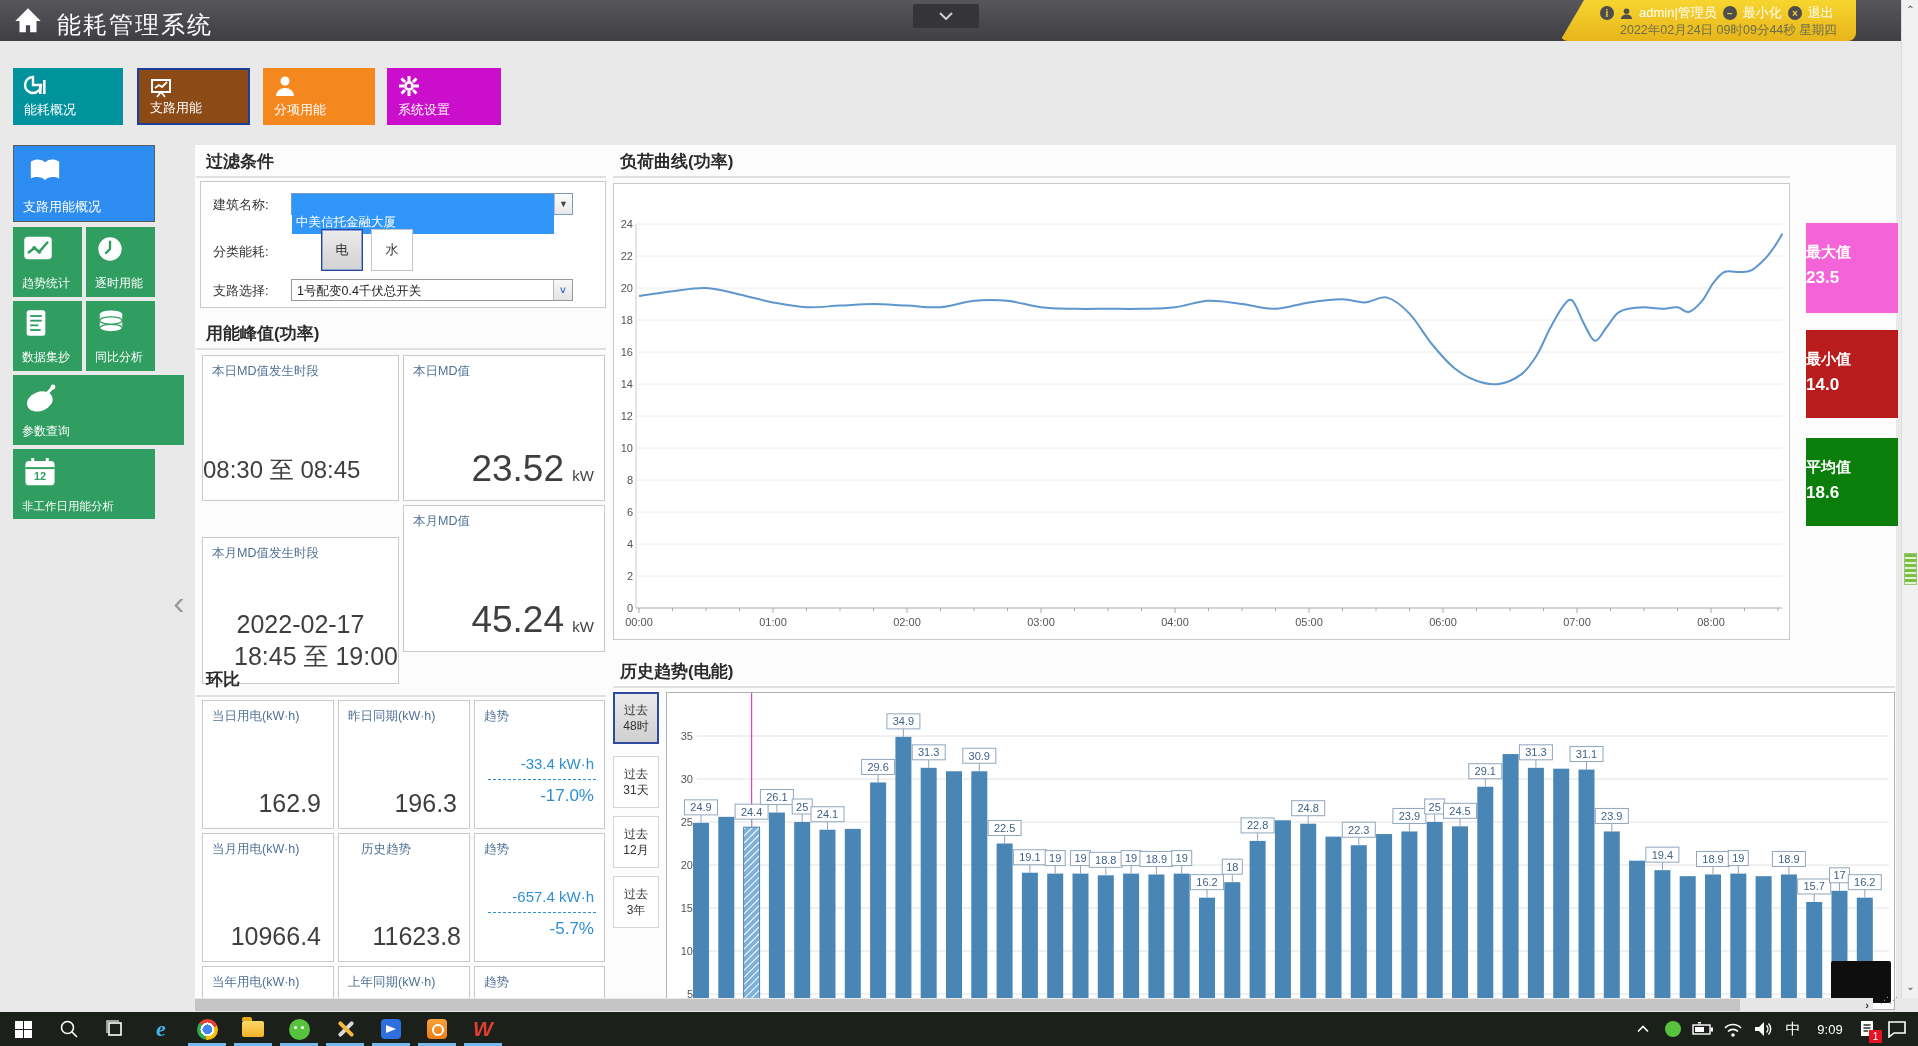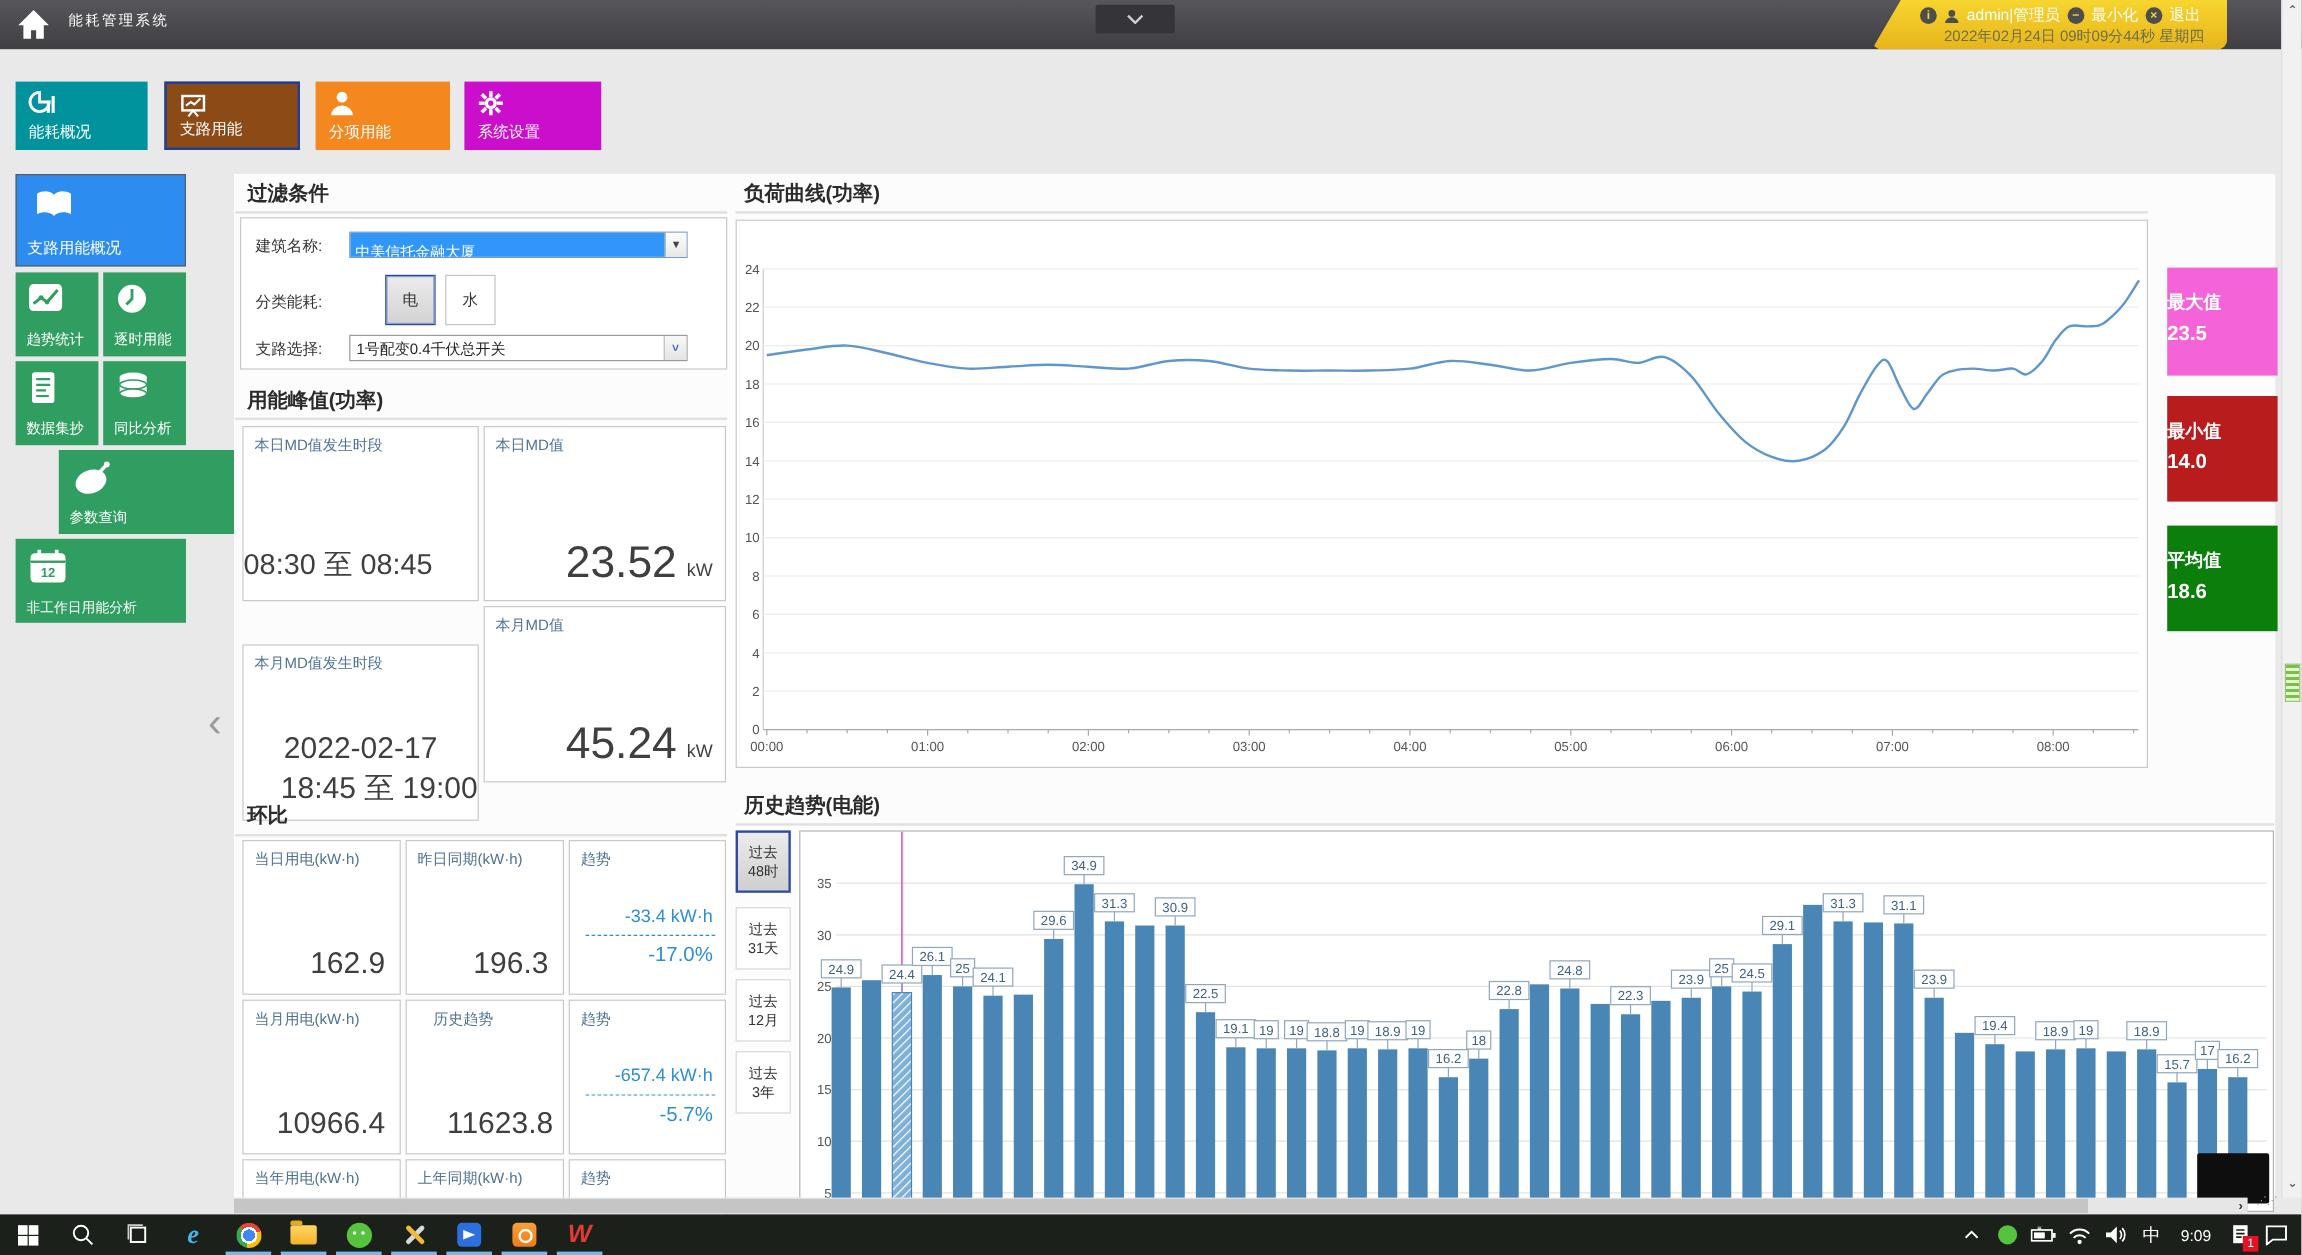--- a/index.html
+++ b/index.html
@@ -3,21 +3,21 @@
 <meta charset="utf-8">
 <style>
   html,body{margin:0;padding:0;background:#d0d0d0;}
   *{box-sizing:border-box;font-family:"Liberation Sans","DejaVu Sans",sans-serif;}
   .screen{position:relative;width:1918px;height:1046px;background:#e9e9e9;overflow:hidden;}
   .abs{position:absolute;}
 
   
   .topbar{left:0;top:0;width:1918px;height:41px;background:linear-gradient(#57575b,#3e3e43);}
   .home-btn{left:10px;top:4px;width:36px;height:34px;}
-  .app-title{left:57px;top:9px;color:#fff;font-size:12px;letter-spacing:2px;}
+  .app-title{left:57px;top:9px;color:#fff;font-size:24px;letter-spacing:2px;}
   .top-chevron{left:913px;top:4px;width:66px;height:24px;background:#353539;border-radius:2px;
     display:flex;align-items:center;justify-content:center;cursor:pointer;}
   .yellow-panel{left:1560px;top:0;width:296px;height:41px;background:linear-gradient(#f7d52f,#e7b51b);
     clip-path:polygon(24px 0,100% 0,100% 100%,0 100%);border-radius:0 0 8px 8px;color:#fff;}
   .yp-row1{position:absolute;left:40px;top:4px;display:flex;align-items:center;gap:6px;font-size:13px;white-space:nowrap;}
   .yp-row2{position:absolute;left:60px;top:22px;font-size:12.5px;color:#6e6e4c;white-space:nowrap;}
   .yp-circle{display:inline-flex;width:14px;height:14px;border-radius:50%;background:#4d4d4d;color:#f3d430;
     font-size:10px;align-items:center;justify-content:center;font-weight:bold;}
 
   
@@ -32,37 +32,37 @@
   
   .side-tile{background:#2F9E60;color:#fff;cursor:pointer;}
   .side-tile .slabel{position:absolute;left:9px;bottom:5px;font-size:12px;white-space:nowrap;}
   .side-tile .sicon{position:absolute;left:10px;top:8px;}
   .side-a{left:13px;top:145px;width:142px;height:77px;background:#2D8CF0;border:1px solid #5a5a5a;}
   .side-a .sicon{left:14px;top:10px;}
   .side-b{left:13px;top:227px;width:69px;height:70px;}
   .side-c{left:86px;top:227px;width:69px;height:70px;}
   .side-d{left:13px;top:301px;width:69px;height:70px;}
   .side-e{left:86px;top:301px;width:69px;height:70px;}
-  .side-f{left:13px;top:375px;width:171px;height:70px;margin-left:36px;}
+  .side-f{left:13px;top:375px;width:171px;height:70px;}
   .side-g{left:13px;top:449px;width:142px;height:70px;}
   .side-g .slabel{font-size:11.5px;}
   .collapse-arrow{left:166px;top:582px;width:26px;height:44px;color:#9a9a9a;font-size:34px;line-height:40px;
     text-align:center;cursor:pointer;}
 
   .content-bg{left:195px;top:145px;width:1701px;height:853px;background:#fcfcfc;}
 
   
   .sec-title{font-size:17px;font-weight:bold;color:#2b2b2b;white-space:nowrap;}
   .sec-line{height:2px;background:#e0e0e0;}
   .panel{background:#fff;border:1px solid #c9c9c9;}
 
   
   .f-label{position:absolute;left:12px;font-size:13px;color:#333;}
   .bld-select{position:absolute;left:90px;top:11px;width:282px;height:22px;border:1px solid #7a9ac5;background:#fff;display:flex;cursor:pointer;}
-  .bld-inner{flex:1;background:#3096FA;color:#fff;font-size:12.5px;padding:8px 4px;white-space:nowrap;overflow:hidden;}
+  .bld-inner{flex:1;background:#3096FA;color:#fff;font-size:12.5px;padding:20px 4px;white-space:nowrap;overflow:hidden;}
   .dd-btn{width:18px;background:linear-gradient(#fdfdfd,#e8e8e8);border-left:1px solid #b9b9b9;display:flex;
     align-items:center;justify-content:center;font-size:9px;color:#444;}
   .energy-btn{position:absolute;top:47px;width:42px;height:42px;display:flex;align-items:center;justify-content:center;
     font-size:13px;color:#333;cursor:pointer;}
   .energy-on{left:120px;background:linear-gradient(#ececec,#d2d2d2);border:1px solid #26489a;box-shadow:inset 0 0 0 1px #8f9fd0;}
   .energy-off{left:170px;background:#fff;border:1px solid #c4c4c4;}
   .branch-select{position:absolute;left:90px;top:97px;width:282px;height:22px;border:1px solid #9a9a9a;background:#fff;display:flex;cursor:pointer;}
   .branch-inner{flex:1;font-size:12.5px;color:#222;padding:3px 5px;white-space:nowrap;overflow:hidden;}
   .dd-btn2{width:19px;background:linear-gradient(#f8f8f8,#e4e4e4);border-left:1px solid #b9b9b9;display:flex;
     align-items:center;justify-content:center;font-size:10px;color:#2f66c9;font-weight:bold;}

